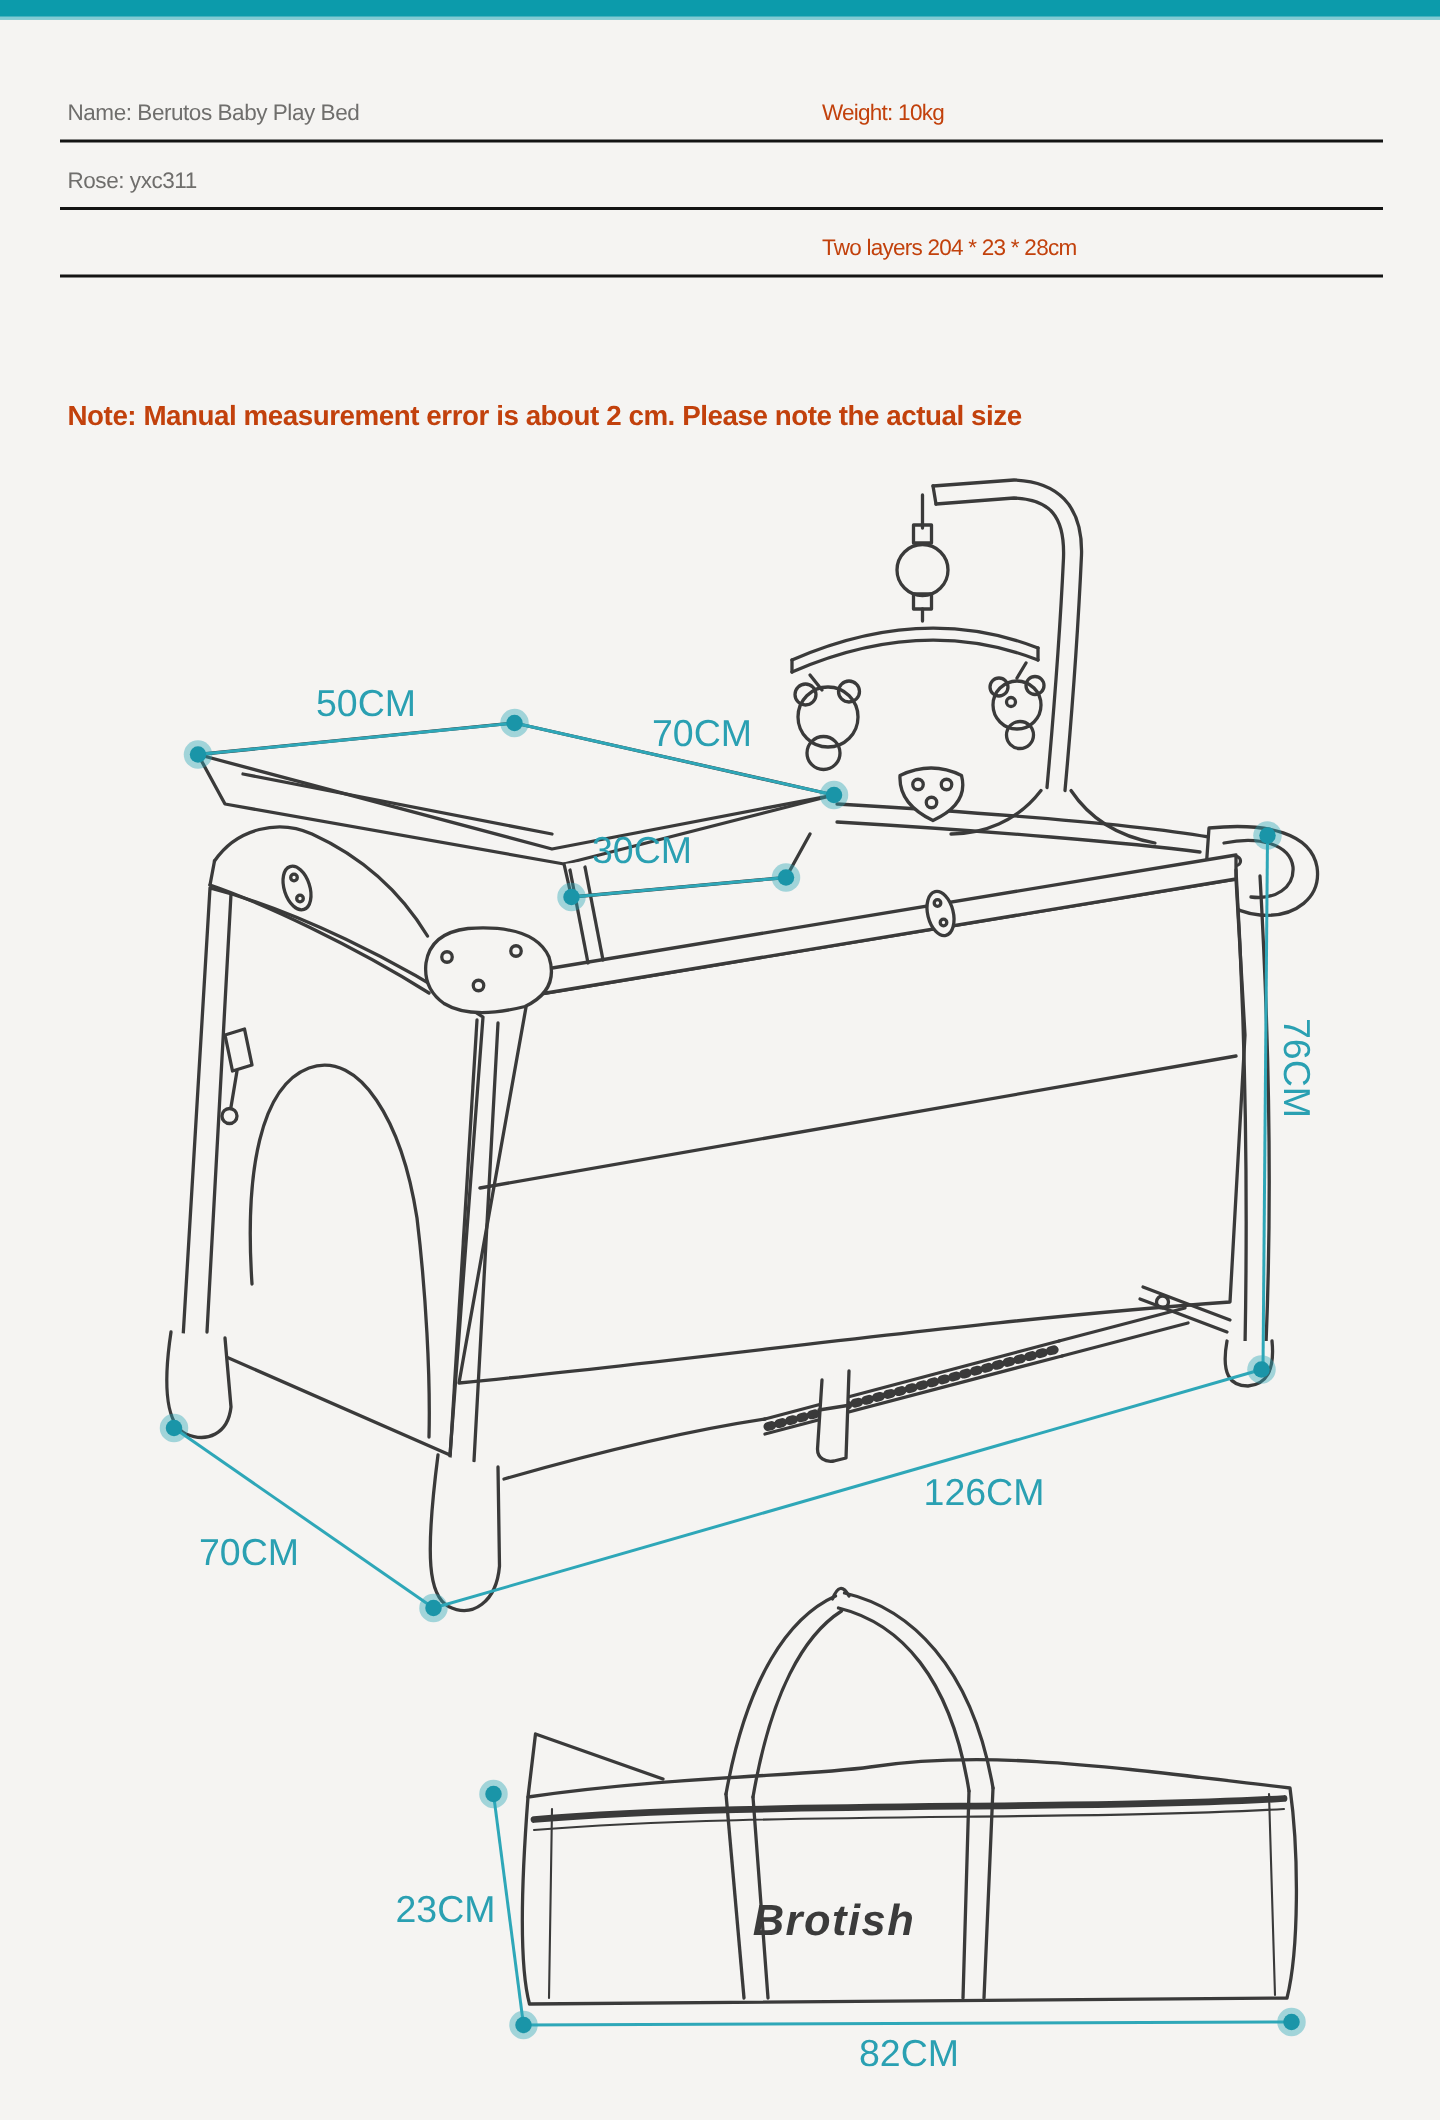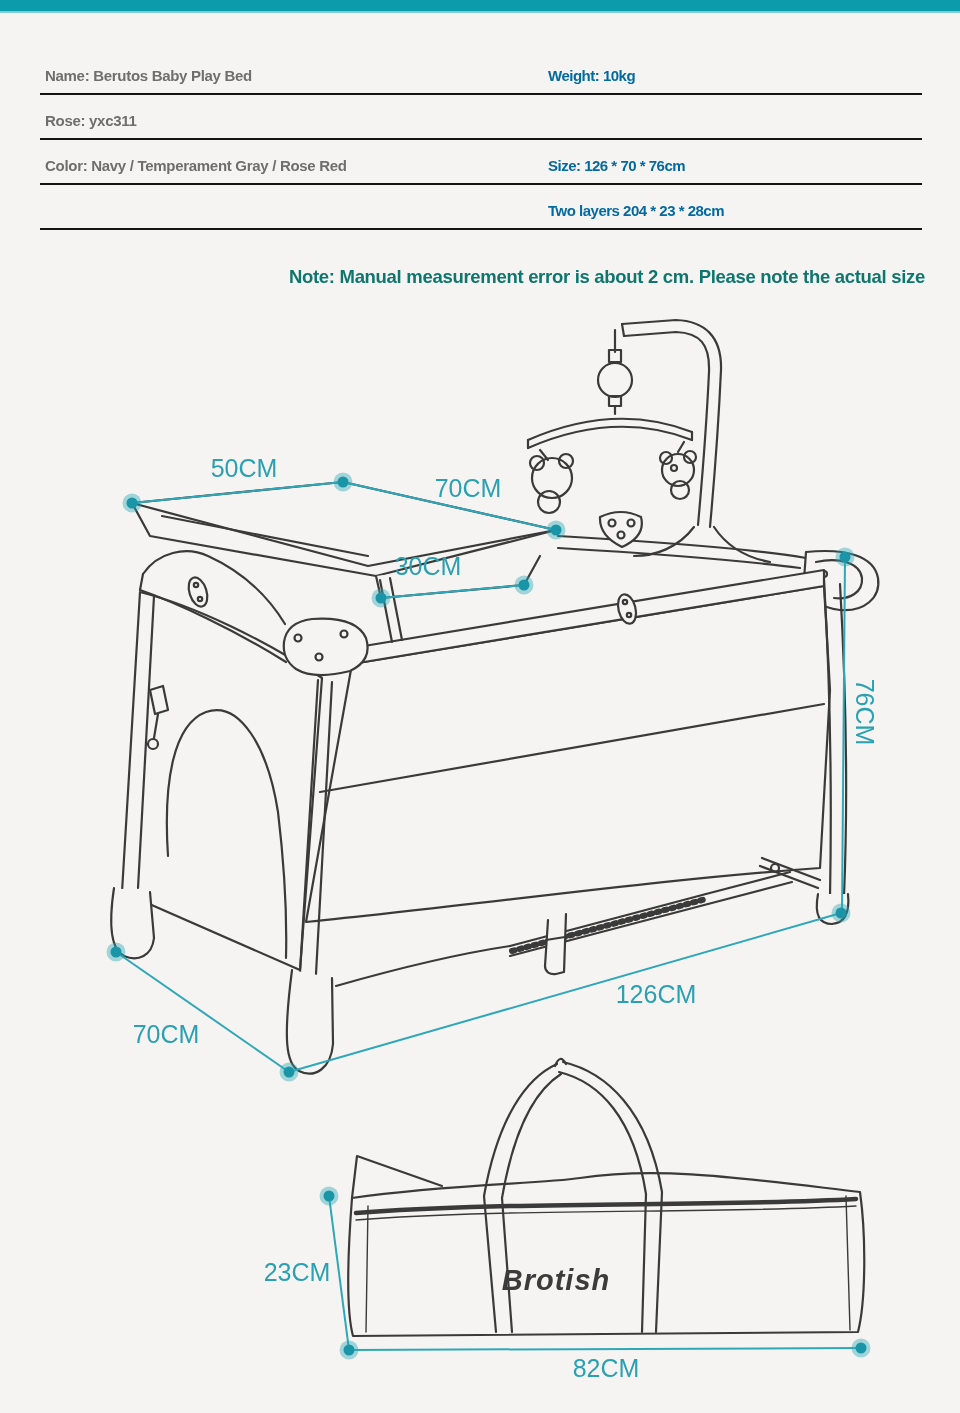--- a/index.html
+++ b/index.html
@@ -9,38 +9,38 @@
     font-family:"Liberation Sans", sans-serif;
     position:relative;
     overflow:hidden;
   }
   .top-bar{
     position:absolute;left:0;top:0;width:960px;height:11px;
     background:#0c9bab;
     border-bottom:2px solid rgba(150,212,219,.85);
   }
   .spec-table{
-    position:absolute;left:40px;top:50px;width:882px;font-weight:bold;
+    position:absolute;left:40px;top:50px;width:882px;
   }
   .spec-row{
     position:relative;height:43px;
     border-bottom:2px solid #141414;
   }
   .spec-row:last-child{border-bottom:2px solid #141414;}
   .cell-left{
     position:absolute;left:5px;bottom:9px;
     font-size:15px;color:#6f6e6c;letter-spacing:-0.3px;white-space:nowrap;
   }
   .cell-right{
     position:absolute;left:508px;bottom:9px;
-    font-size:15px;color:#0369a1;letter-spacing:-0.5px;white-space:nowrap;
+    font-size:15px;color:#c2410c;letter-spacing:-0.5px;white-space:nowrap;
   }
   .note{
     position:absolute;left:45px;top:266px;width:880px;
-    font-size:18.5px;font-weight:bold;color:#0f766e;letter-spacing:-0.3px;white-space:nowrap;text-align:right;
+    font-size:18.5px;font-weight:bold;color:#c2410c;letter-spacing:-0.3px;white-space:nowrap;
   }
   svg.diagram{position:absolute;left:0;top:0;}
   .dim-label{
     fill:#2aa0b2;
     font-family:"Liberation Sans", sans-serif;
     font-size:25px;
   }
   .brand{
     fill:#3b3b3b;
     font-family:"Liberation Sans", sans-serif;
@@ -52,24 +52,20 @@
 
 <div class="top-bar"></div>
 
 <div class="spec-table">
   <div class="spec-row">
     <span class="cell-left">Name: Berutos Baby Play Bed</span>
     <span class="cell-right">Weight: 10kg</span>
   </div>
   <div class="spec-row">
     <span class="cell-left">Rose: yxc311</span>
-  </div>
-  <div class="spec-row">
-    <span class="cell-left">Color: Navy / Temperament Gray / Rose Red</span>
-    <span class="cell-right">Size: 126 * 70 * 76cm</span>
   </div>
   <div class="spec-row">
     <span class="cell-right">Two layers 204 * 23 * 28cm</span>
   </div>
 </div>
 
 <div class="note">Note: Manual measurement error is about 2 cm. Please note the actual size</div>
 
 <svg class="diagram" width="960" height="1413" viewBox="0 0 960 1413">
 

